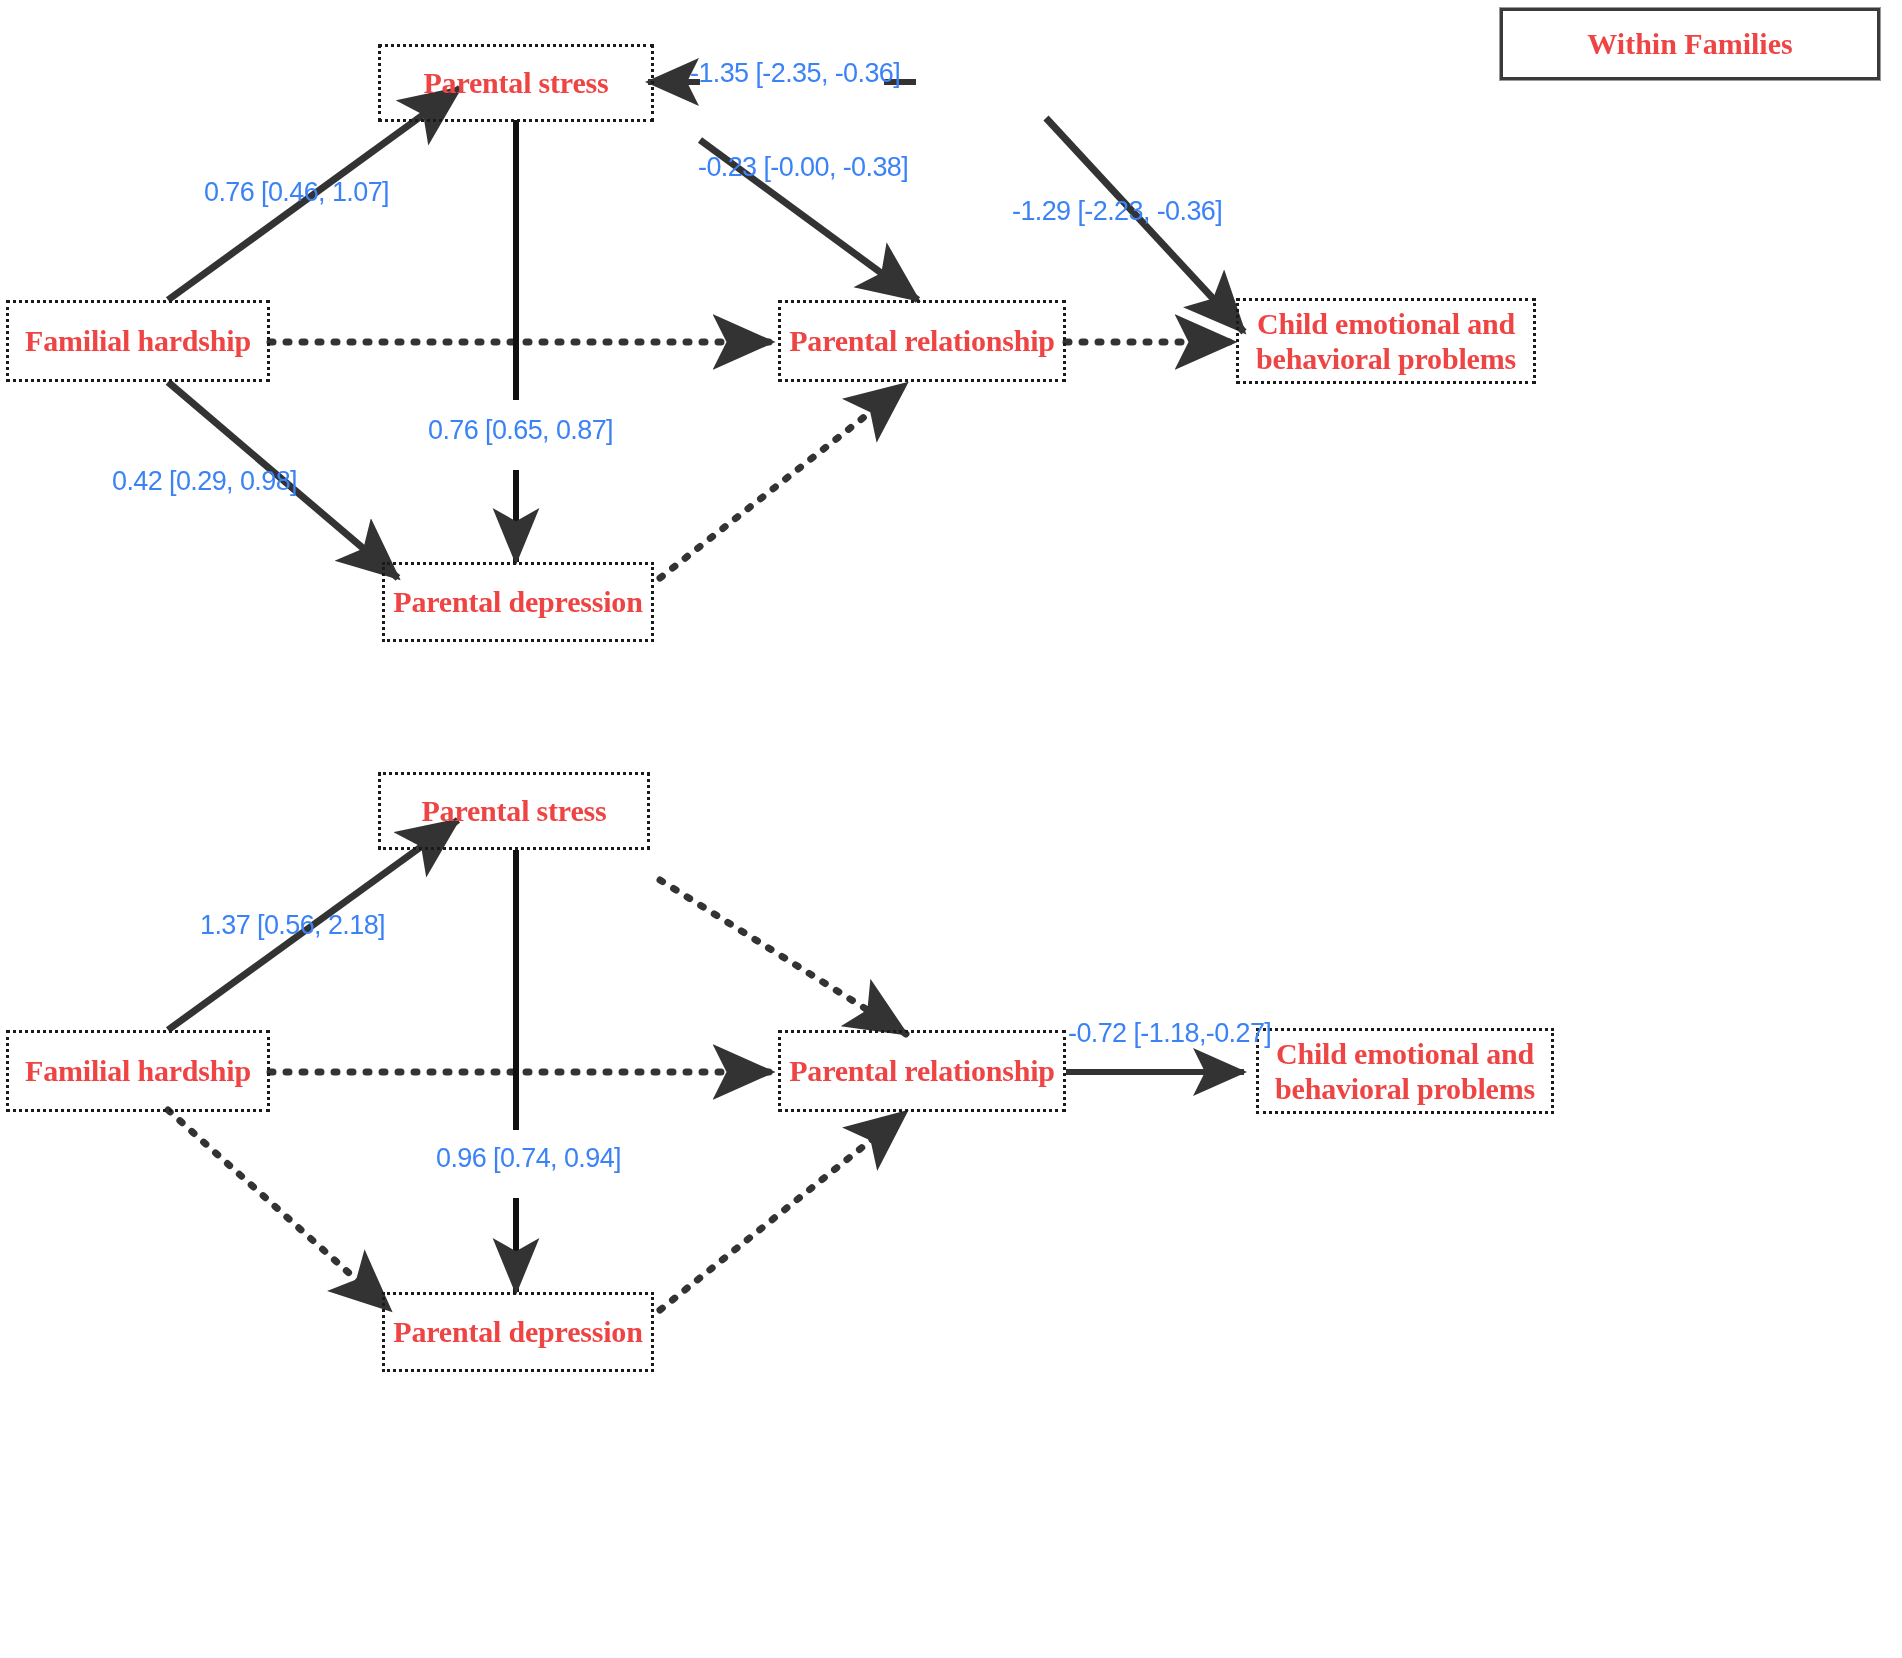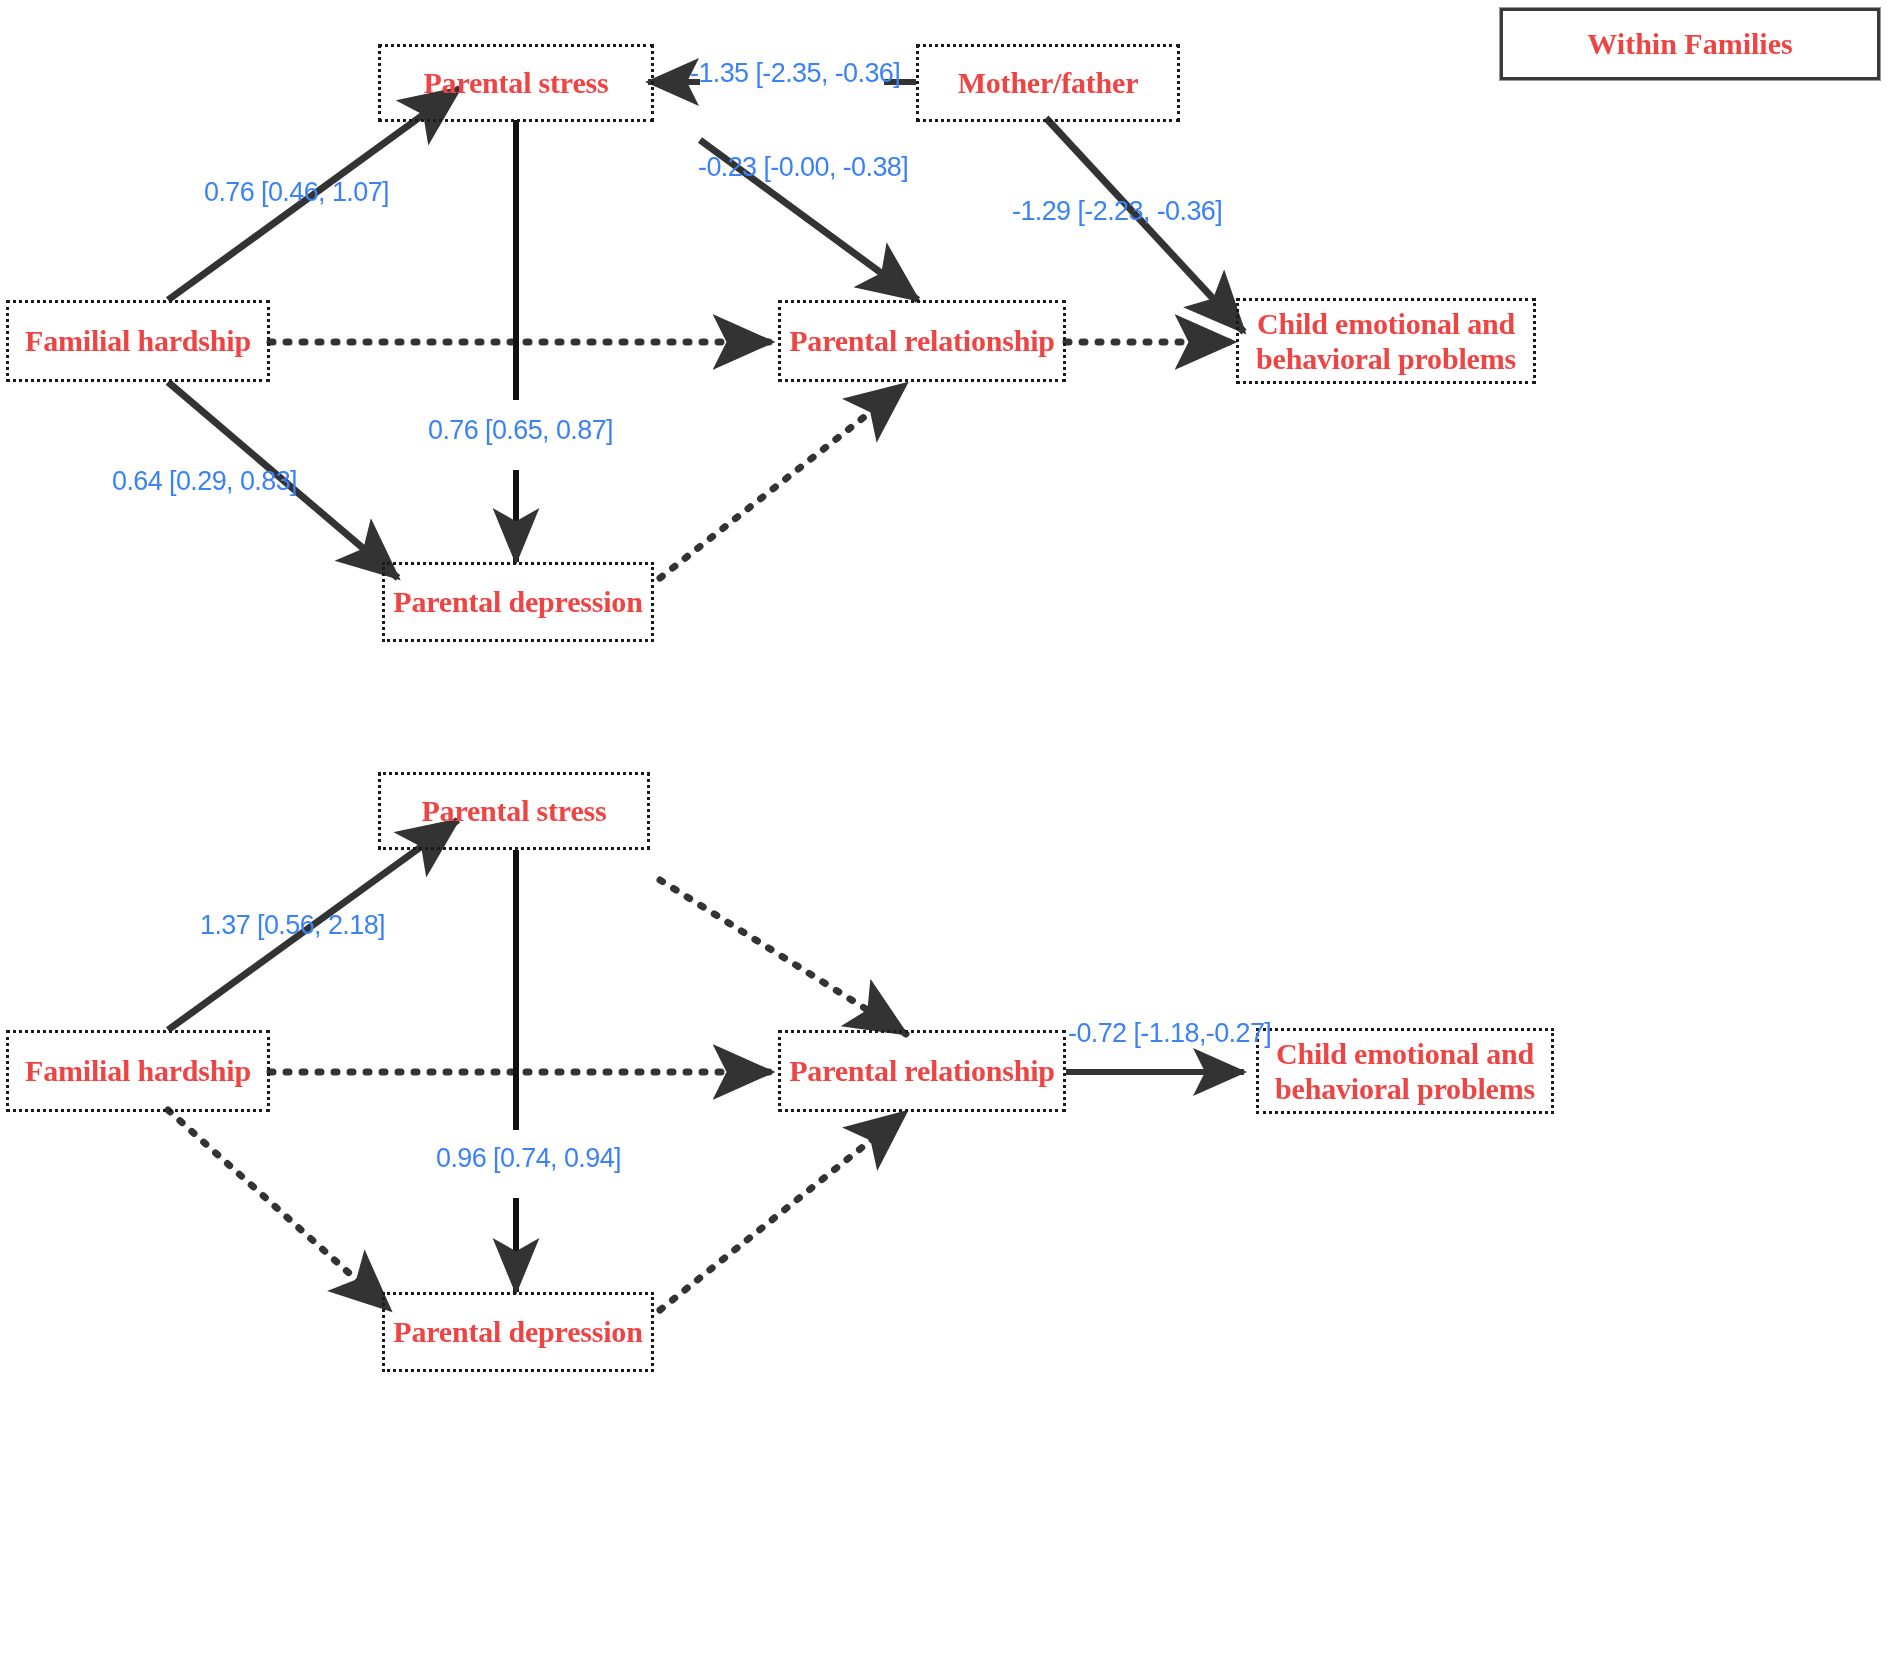--- a/index.html
+++ b/index.html
@@ -151,44 +151,41 @@
   </svg>
 
   <div class="panel-title" style="left:1500px; top:8px; width:380px; height:72px;">
     <span>Within Families</span>
   </div>
 
   <div class="node" style="left:378px; top:44px; width:276px; height:78px;">
     <span>Parental stress</span>
   </div>
 
-  <div class="node" style="left:916px; top:44px; width:264px; height:78px;">
-    <span>Mother/father</span>
-  </div>
 
   <div class="node" style="left:6px; top:300px; width:264px; height:82px;">
     <span>Familial hardship</span>
   </div>
 
   <div class="node" style="left:778px; top:300px; width:288px; height:82px;">
     <span>Parental relationship</span>
   </div>
 
   <div class="node" style="left:1236px; top:298px; width:300px; height:86px; flex-direction:column;">
     <span>Child emotional and</span>
     <span>behavioral problems</span>
   </div>
 
   <div class="node" style="left:382px; top:562px; width:272px; height:80px;">
     <span>Parental depression</span>
   </div>
 
   <div class="edge-label" style="left:204px; top:177px;">0.76 [0.46, 1.07]</div>
 
-  <div class="edge-label" style="left:112px; top:466px;">0.64 [0.29, 0.83]</div>
+  <div class="edge-label" style="left:112px; top:466px;">0.42 [0.29, 0.98]</div>
 
   <div class="edge-label" style="left:428px; top:415px;">0.76 [0.65, 0.87]</div>
 
   <div class="edge-label" style="left:698px; top:152px;">-0.23 [-0.00, -0.38]</div>
 
   <div class="edge-label" style="left:690px; top:58px;">-1.35 [-2.35, -0.36]</div>
 
   <div class="edge-label" style="left:1012px; top:196px;">-1.29 [-2.23, -0.36]</div>
 
 

